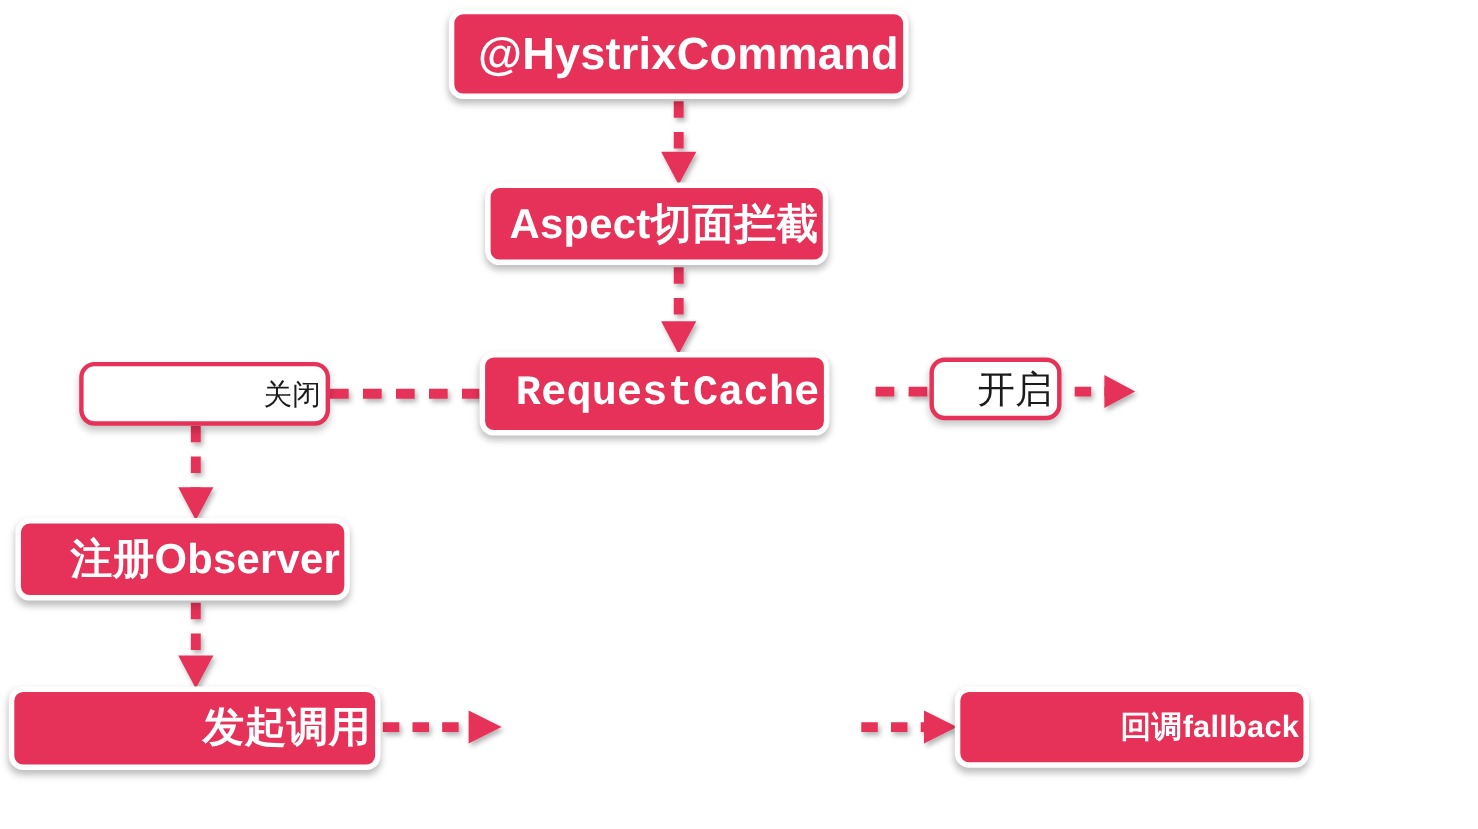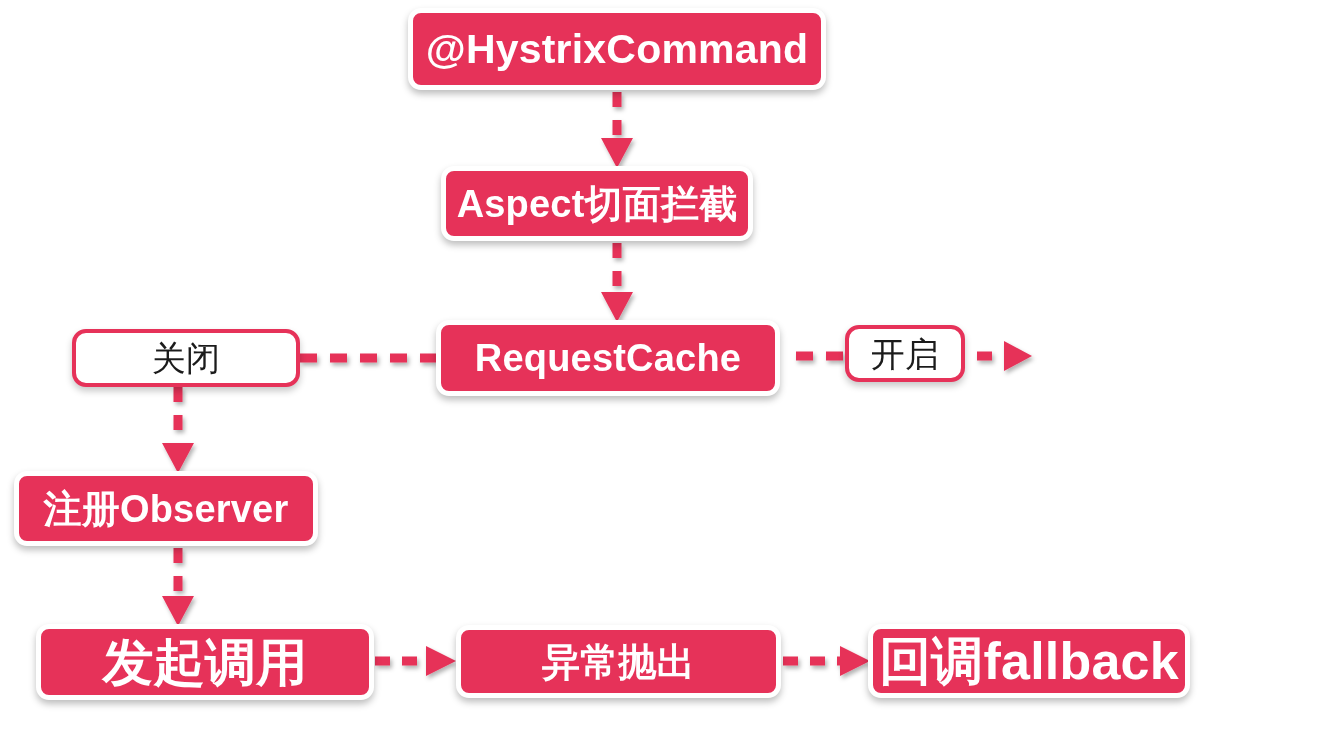--- a/index.html
+++ b/index.html
@@ -26,21 +26,21 @@
     height: 754px;
     z-index: 1;
   }
   
   .node {
     position: absolute;
     z-index: 3;
     box-sizing: border-box;
     display: flex;
     align-items: center;
-    justify-content: center;
+    justify-content: flex-end;
     border-radius: 13px;
     white-space: nowrap;
     letter-spacing: 0.2px;
   }
   
   .node.filled {
     background: #E63259;
     color: #ffffff;
     font-weight: bold;
     border: 5px solid #ffffff;
@@ -122,42 +122,39 @@
   </svg>
 
   <div class="node filled" style="left:408px; top:8px; width:418px; height:82px; font-size:41px;">
     <span class="label">@HystrixCommand</span>
   </div>
 
   <div class="node filled" style="left:441px; top:166px; width:312px; height:75px; font-size:38px;">
     <span class="label">Aspect切面拦截</span>
   </div>
 
-  <div class="node filled" style="left:436px; top:320px; width:344px; height:76px; font-size:38px;">
+  <div class="node filled" style="left:436px; top:320px; width:318px; height:76px; font-size:38px;font-family:Liberation Mono, monospace;">
     <span class="label">RequestCache</span>
   </div>
 
-  <div class="node outlined" style="left:72px; top:329px; width:228px; height:58px; font-size:34px;">
+  <div class="node outlined" style="left:72px; top:329px; width:228px; height:58px; font-size:26px;">
     <span class="label">关闭</span>
   </div>
 
   <div class="node outlined" style="left:845px; top:325px; width:120px; height:57px; font-size:34px;">
     <span class="label">开启</span>
   </div>
 
 
   <div class="node filled" style="left:14px; top:471px; width:304px; height:75px; font-size:38px;">
     <span class="label">注册Observer</span>
   </div>
 
-  <div class="node filled" style="left:8px; top:624px; width:338px; height:76px; font-size:51px;margin-left:28px;">
+  <div class="node filled" style="left:8px; top:624px; width:338px; height:76px; font-size:38px;">
     <span class="label">发起调用</span>
   </div>
 
-  <div class="node filled" style="left:456px; top:625px; width:325px; height:73px; font-size:38px;">
-    <span class="label">异常抛出</span>
-  </div>
 
-  <div class="node filled" style="left:868px; top:624px; width:322px; height:74px; font-size:52px;">
+  <div class="node filled" style="left:868px; top:624px; width:322px; height:74px; font-size:28px;">
     <span class="label">回调fallback</span>
   </div>
 
 </div>
 
 </body></html>

